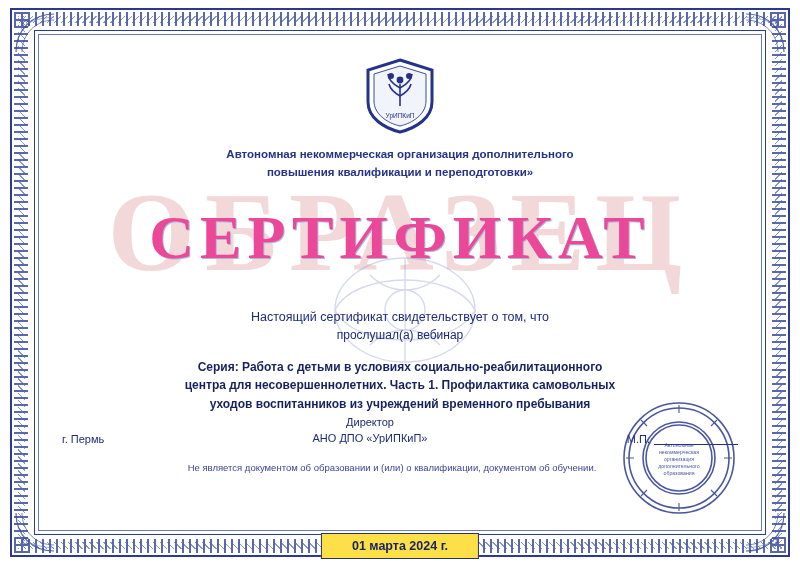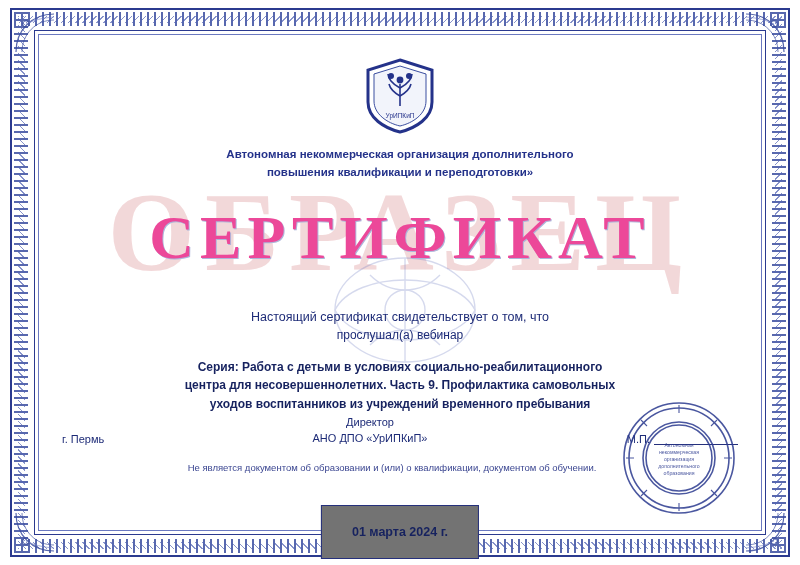--- a/index.html
+++ b/index.html
@@ -243,25 +243,25 @@
     font-size: 9.5px;
     color: #3b4691;
   }
 
   .date-box {
     position: absolute;
     left: 50%;
     transform: translateX(-50%);
     bottom: 6px;
     border: 1.5px solid #25307c;
-    padding: 19px 30px;
+    padding: 5px 30px;
     font-size: 12.5px;
     font-weight: bold;
     color: #16225f;
-    background: #737373;
+    background: #fde047;
   }
 </style>
 </head>
 <body>
 
 <div class="certificate">
 
   <div class="border-outer"></div>
   <div class="border-ornament"></div>
   <div class="border-ornament2"></div>
@@ -345,21 +345,21 @@
 
     <div class="title">СЕРТИФИКАТ</div>
 
     <div class="subtitle">Настоящий сертификат свидетельствует о том, что</div>
 
 
     <div class="listened">прослушал(а) вебинар</div>
 
     <div class="course">
       <div>Серия: Работа с детьми в условиях социально-реабилитационного</div>
-      <div>центра для несовершеннолетних. Часть 9. Профилактика самовольных</div>
+      <div>центра для несовершеннолетних. Часть 1. Профилактика самовольных</div>
       <div>уходов воспитанников из учреждений временного пребывания</div>
     </div>
 
     <div class="sign-row">
       <div class="city">г. Пермь</div>
       <div class="director">
         <div>Директор</div>
         <div>АНО ДПО «УрИПКиП»</div>
       </div>
       <div class="stamp-wrap">

